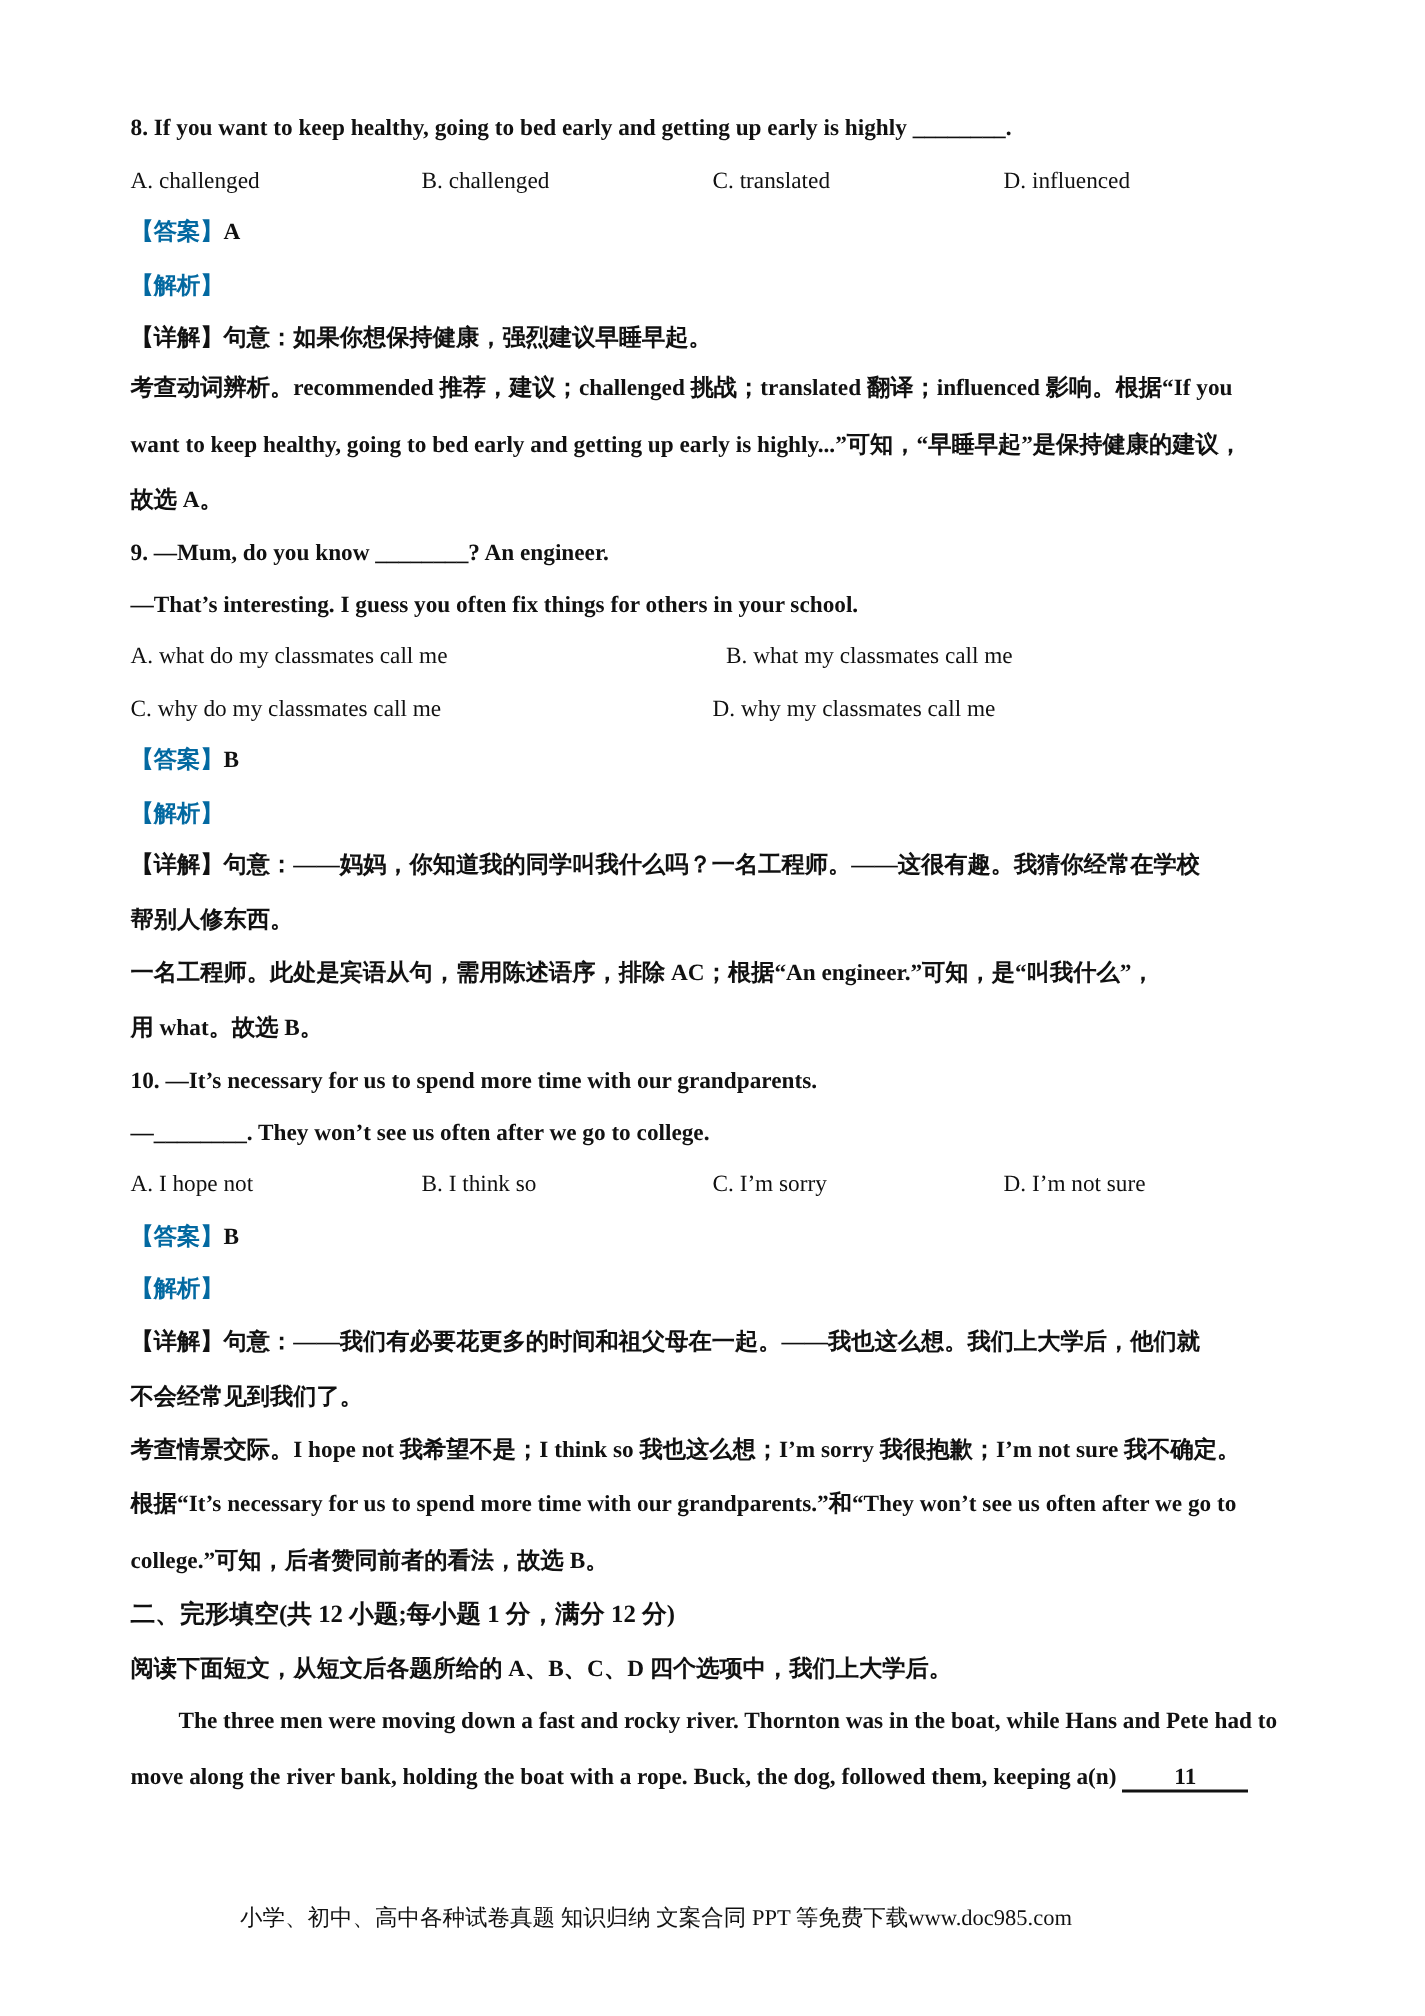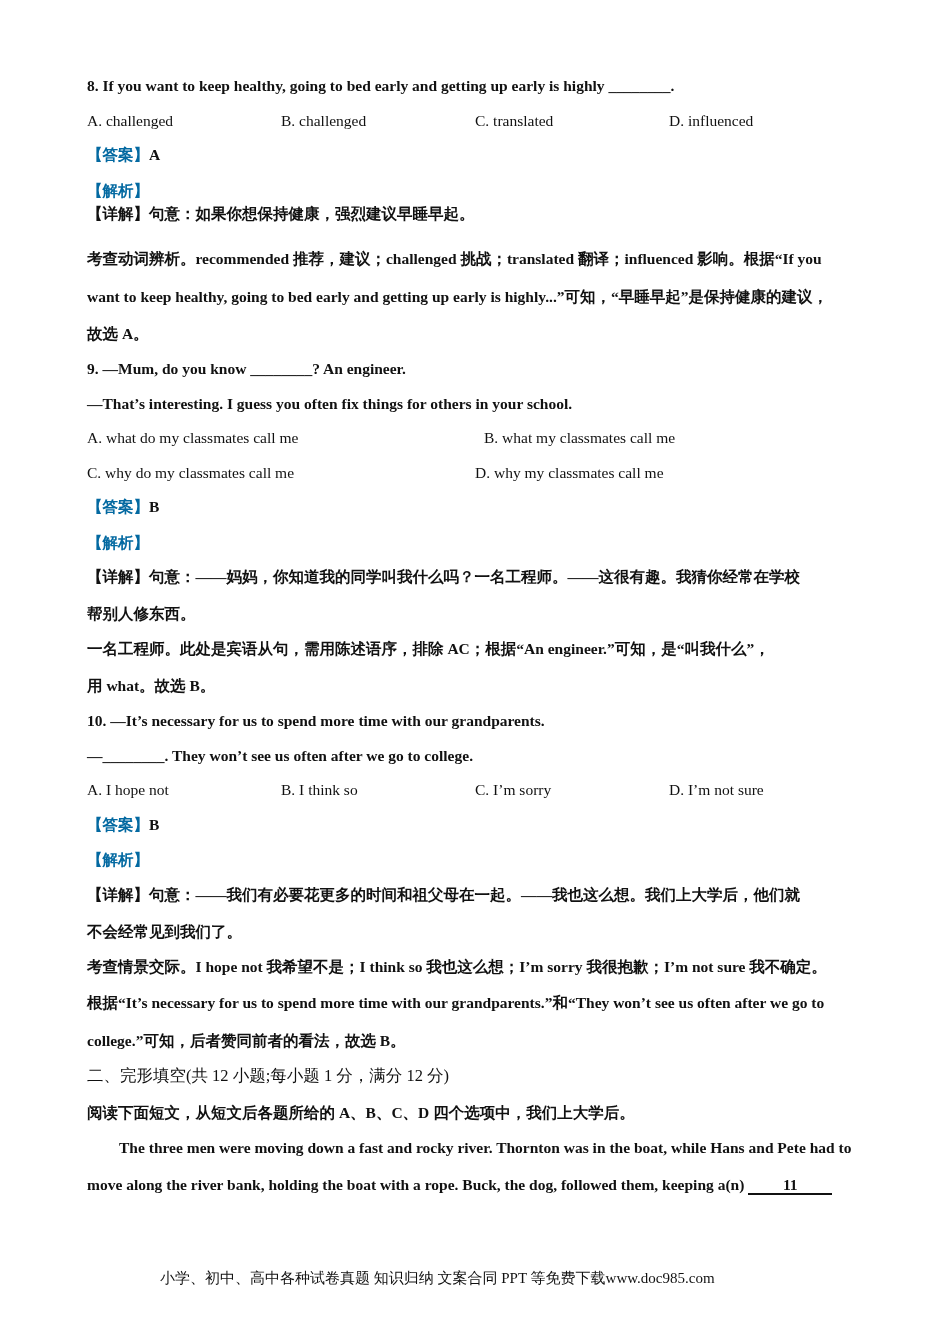--- a/index.html
+++ b/index.html
@@ -1,36 +1,36 @@
 <!DOCTYPE html>
 <html><head>
   <meta charset="utf-8">
   <style>
     html, body { margin: 0; padding: 0; background: #ffffff; }
     body { width: 950px; height: 1344px; position: relative; overflow: hidden;
       font-family: "Liberation Serif", "DejaVu Serif", serif; color: #111; font-size: 15.5px; }
     .line { position: absolute; left: 87px; white-space: nowrap; line-height: 20px; font-weight: bold; }
     .opt { position: absolute; white-space: nowrap; line-height: 20px; }
     .tag { color: #0369a1; }
-    .bold { font-weight: normal; font-size: 16.5px; }
+    .bold { font-weight: bold; font-size: 16.5px; }
     .blank { display: inline-block; border-bottom: 2px solid #111; text-align: center; line-height: 16px; }
     .footer { position: absolute; top: 1269px; left: 160px; white-space: nowrap; font-size: 15px; }
     .footer .url { }
   </style>
 </head>
 <body>
 
 <div class="line" style="top:76px">8. If you want to keep healthy, going to bed early and getting up early is highly ________.</div>
 <div class="opt" style="top:111px;left:87px">A. challenged</div>
 <div class="opt" style="top:111px;left:281px">B. challenged</div>
 <div class="opt" style="top:111px;left:475px">C. translated</div>
 <div class="opt" style="top:111px;left:669px">D. influenced</div>
 <div class="line" style="top:145px"><span class="tag">【答案】</span><span>A</span></div>
 <div class="line tag" style="top:181px">【解析】</div>
-<div class="line" style="top:204px">【详解】句意：如果你想保持健康，强烈建议早睡早起。</div>
+<div class="line" style="top:216px">【详解】句意：如果你想保持健康，强烈建议早睡早起。</div>
 <div class="line" style="top:249px">考查动词辨析。recommended 推荐，建议；challenged 挑战；translated 翻译；influenced 影响。根据“If you</div>
 <div class="line" style="top:287px">want to keep healthy, going to bed early and getting up early is highly...”可知，“早睡早起”是保持健康的建议，</div>
 <div class="line" style="top:324px">故选 A。</div>
 
 <div class="line" style="top:359px">9. —Mum, do you know ________? An engineer.</div>
 <div class="line" style="top:394px">—That’s interesting. I guess you often fix things for others in your school.</div>
 <div class="opt" style="top:428px;left:87px">A. what do my classmates call me</div>
 <div class="opt" style="top:428px;left:484px">B. what my classmates call me</div>
 <div class="opt" style="top:463px;left:87px">C. why do my classmates call me</div>
 <div class="opt" style="top:463px;left:475px">D. why my classmates call me</div>

